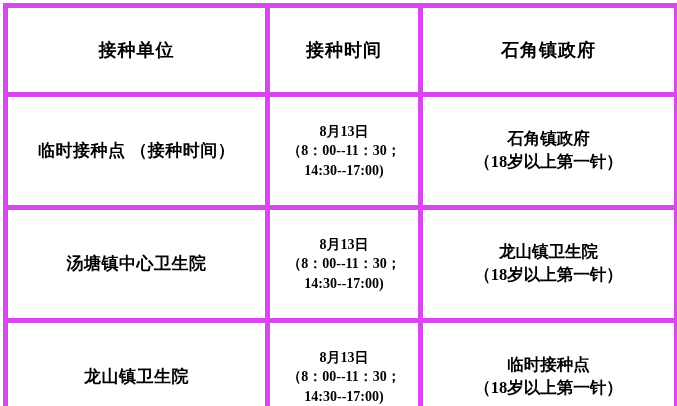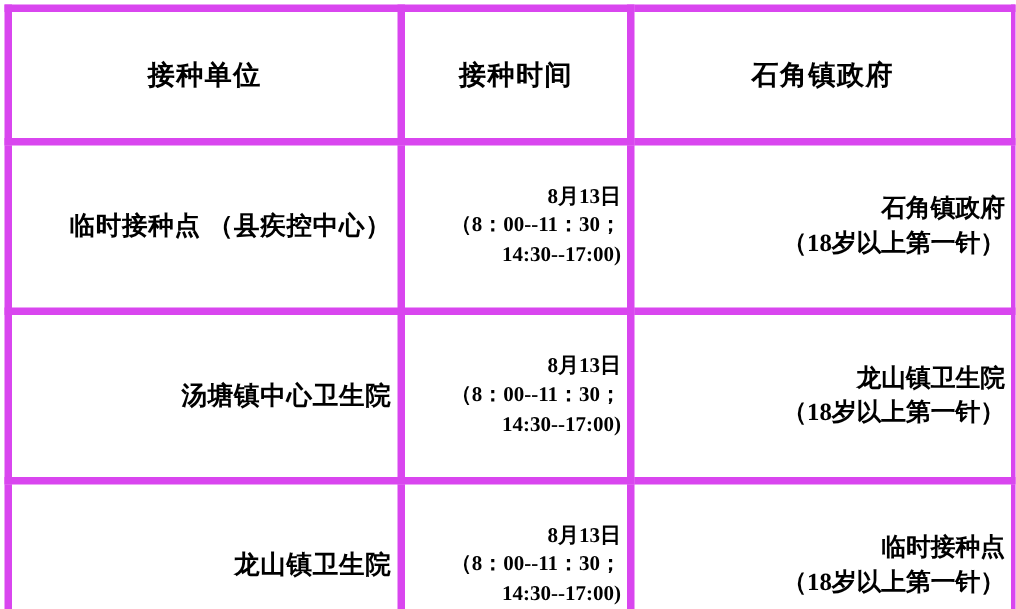--- a/index.html
+++ b/index.html
@@ -39,21 +39,20 @@
   col.c3 { width: 256px; }
 
   tr.header-row td {
     height: 80px;
     font-weight: bold;
     font-size: 18px;
     letter-spacing: 1px;
   }
   tr.data-row td {
     height: 104px;
-    text-align: right;
   }
   .unit-cell {
     font-weight: bold;
     font-size: 17px;
     letter-spacing: 0.5px;
   }
   .time-cell {
     font-size: 14px;
     font-weight: bold;
     line-height: 1.55;
@@ -84,21 +83,21 @@
       <col class="c3">
     </colgroup>
     <tbody>
       <tr class="header-row">
         <td>接种单位</td>
         <td>接种时间</td>
         <td>石角镇政府</td>
       </tr>
 
       <tr class="data-row">
-        <td class="unit-cell">临时接种点 （县疾控中心）</td>
+        <td class="unit-cell">临时接种点 （接种时间）</td>
         <td class="time-cell">
           <span class="date-line">8月13日</span>
           <span class="hours-line">（8：00--11：30；
 14:30--17:00)</span>
         </td>
         <td class="appt-cell">
           <span class="place-line">石角镇政府</span>
           <span class="note-line">（18岁以上第一针）</span>
         </td>
       </tr>

